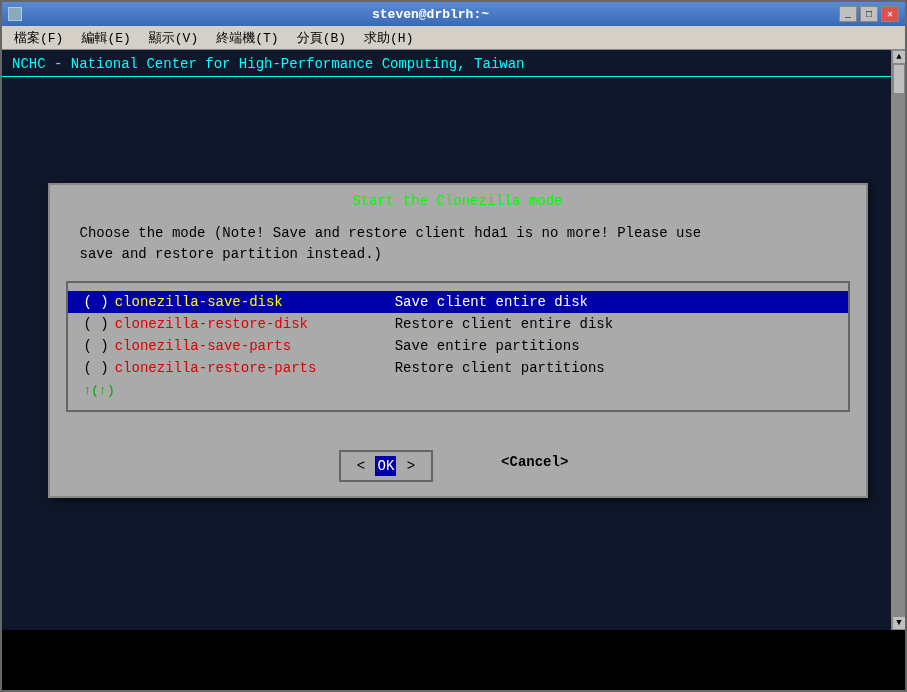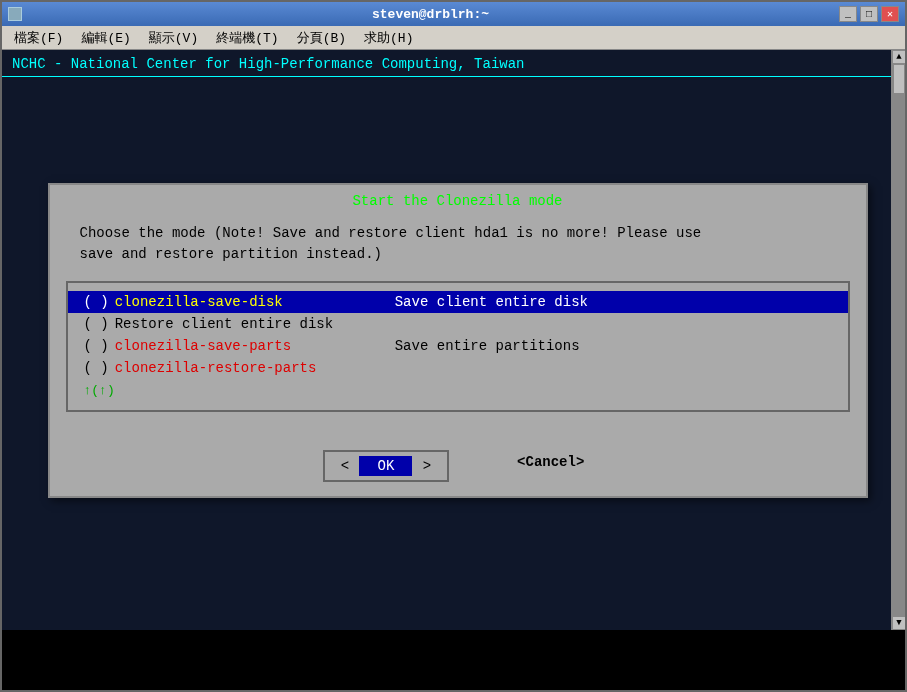--- a/index.html
+++ b/index.html
@@ -224,21 +224,21 @@
       font-size: 14px;
       color: #000;
       cursor: pointer;
       display: flex;
       align-items: center;
     }
 
     .dialog-btn .btn-ok-selected {
       background: #0000aa;
       color: #ffffff;
-      padding: 2px 18px;
+      padding: 2px 2px;
       margin: 0 2px;
     }
 
     .dialog-btn-cancel {
       background: #aaaaaa;
       border: none;
       padding: 4px 8px;
       font-family: 'Courier New', monospace;
       font-size: 14px;
       color: #000;
@@ -332,32 +332,34 @@
         <div class="options-box">
 
           <div class="option-row selected">
             <span class="option-radio">( )</span>
             <span class="option-name">clonezilla-save-disk</span>
             <span class="option-desc">Save client entire disk</span>
           </div>
 
           <div class="option-row">
             <span class="option-radio">( )</span>
+            <span class="option-name">clonezilla-restore-disk</span>
             <span class="option-desc">Restore client entire disk</span>
           </div>
 
           <div class="option-row">
             <span class="option-radio">( )</span>
             <span class="option-name">clonezilla-save-parts</span>
             <span class="option-desc">Save entire partitions</span>
           </div>
 
           <div class="option-row">
             <span class="option-radio">( )</span>
             <span class="option-name">clonezilla-restore-parts</span>
+            <span class="option-desc">Restore client partitions</span>
           </div>
 
           <div class="options-hint">↑(↑)</div>
         </div>
 
         <div class="dialog-spacer"></div>
 
         <div class="dialog-buttons">
           <div class="dialog-btn">
             <span>&lt;&nbsp;</span>

